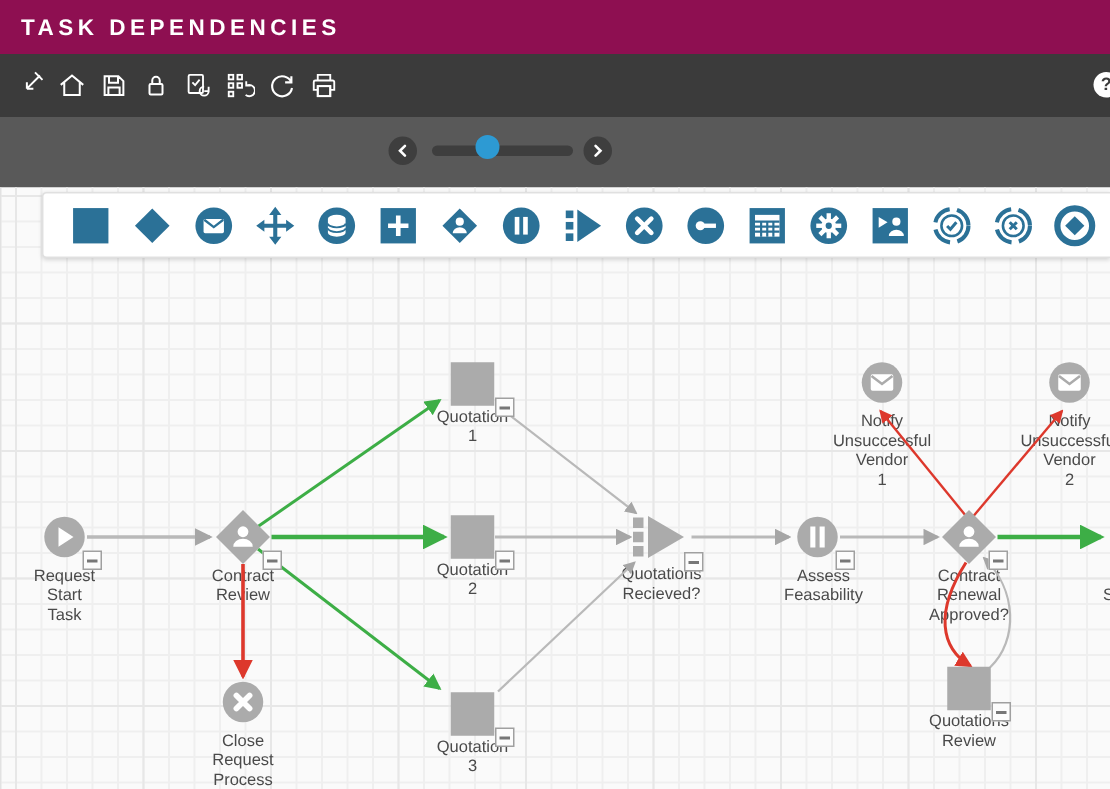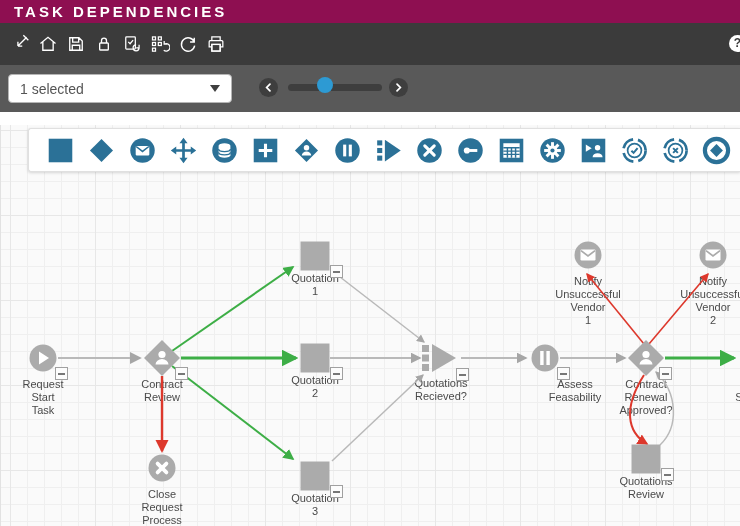--- a/index.html
+++ b/index.html
@@ -1,20 +1,20 @@
 <!DOCTYPE html>
 <html><head>
 <meta charset="utf-8">
 <style>
   html,body{margin:0;padding:0;background:#fff;}
   #app{position:relative;width:740px;height:526px;overflow:hidden;
        font-family:"Liberation Sans","DejaVu Sans",sans-serif;}
 
   
-  .header{height:23px;background:#8e0f51;display:flex;align-items:center;padding-left:14px;}
+  .header{height:36px;background:#8e0f51;display:flex;align-items:center;padding-left:14px;}
   .header h1{margin:0;font-size:15px;font-weight:600;letter-spacing:3px;color:#fff;}
 
   
   .toolbar{height:42px;background:#3b3b3b;display:flex;align-items:center;padding-left:6px;position:relative;}
   .tb-btn{width:20px;height:20px;margin:0 4px;cursor:pointer;display:flex;align-items:center;justify-content:center;}
   .tb-btn svg{width:20px;height:20px;}
   .help-btn{position:absolute;left:729px;top:12px;width:17px;height:17px;border-radius:50%;
             background:#fff;color:#3b3b3b;font-size:12px;font-weight:bold;text-align:center;line-height:17px;cursor:pointer;}
 
   
@@ -110,24 +110,20 @@
           <path d="M7 8 V3.5 H17 V8"></path>
           <path d="M5 8 H19 a1.2 1.2 0 0 1 1.2 1.2 V15.5 H3.8 V9.2 A1.2 1.2 0 0 1 5 8 Z"></path>
           <rect x="7" y="12.5" width="10" height="8" fill="#3b3b3b"></rect>
           <rect x="7" y="12.5" width="10" height="8"></rect>
         </svg>
       </div>
       <div class="help-btn">?</div>
   </div>
 
   <div class="controls">
-    <div class="dropdown">
-      <span class="lbl">1 selected</span>
-      <span class="caret"></span>
-    </div>
     <div class="sl-btn" style="left:259px">
       <svg viewBox="0 0 12 12">
           <path d="M7.6 2.4 L4 6 L7.6 9.6" stroke="#fff" fill="none" stroke-width="1.9" stroke-linecap="round"></path>
         </svg>
     </div>
     <div class="sl-track"></div>
     <div class="sl-thumb" id="slThumb" style="left: 316.66px;"></div>
     <div class="sl-btn" style="left:389px">
       <svg viewBox="0 0 12 12">
           <path d="M4.4 2.4 L8 6 L4.4 9.6" stroke="#fff" fill="none" stroke-width="1.9" stroke-linecap="round"></path>
@@ -343,21 +339,21 @@
           </g>
         </svg></div>
       <div class="node-label" style="left: 395px; top: 252px;">Quotations
 Recieved?</div>
       <div class="collapse-box" style="left: 455px; top: 243px;"></div>
       <div class="node" style="left: 524px; top: 213px;"><svg viewBox="0 0 40 40" width="40" height="40">
           <circle cx="20" cy="20" r="13.5" fill="#ababab"></circle>
           <rect x="15.2" y="13" width="3.4" height="14" fill="#fff"></rect>
           <rect x="21.4" y="13" width="3.4" height="14" fill="#fff"></rect>
         </svg></div>
-      <div class="node-label" style="left: 529px; top: 253px;">Assess
+      <div class="node-label" style="left: 503px; top: 253px;">Assess
 Feasability</div>
       <div class="collapse-box" style="left: 556px; top: 242px;"></div>
       <div class="node" style="left: 625px; top: 213px;"><svg viewBox="0 0 40 40" width="40" height="40">
           <polygon points="20,2 38,20 20,38 2,20" fill="#ababab"></polygon>
           <circle cx="20" cy="16.5" r="3.6" fill="#fff"></circle>
           <path d="M13.5 26.5 a6.5 5.4 0 0 1 13 0 Z" fill="#fff"></path>
         </svg></div>
       <div class="node-label" style="left: 600px; top: 253px;">Contract
 Renewal
 Approved?</div>

